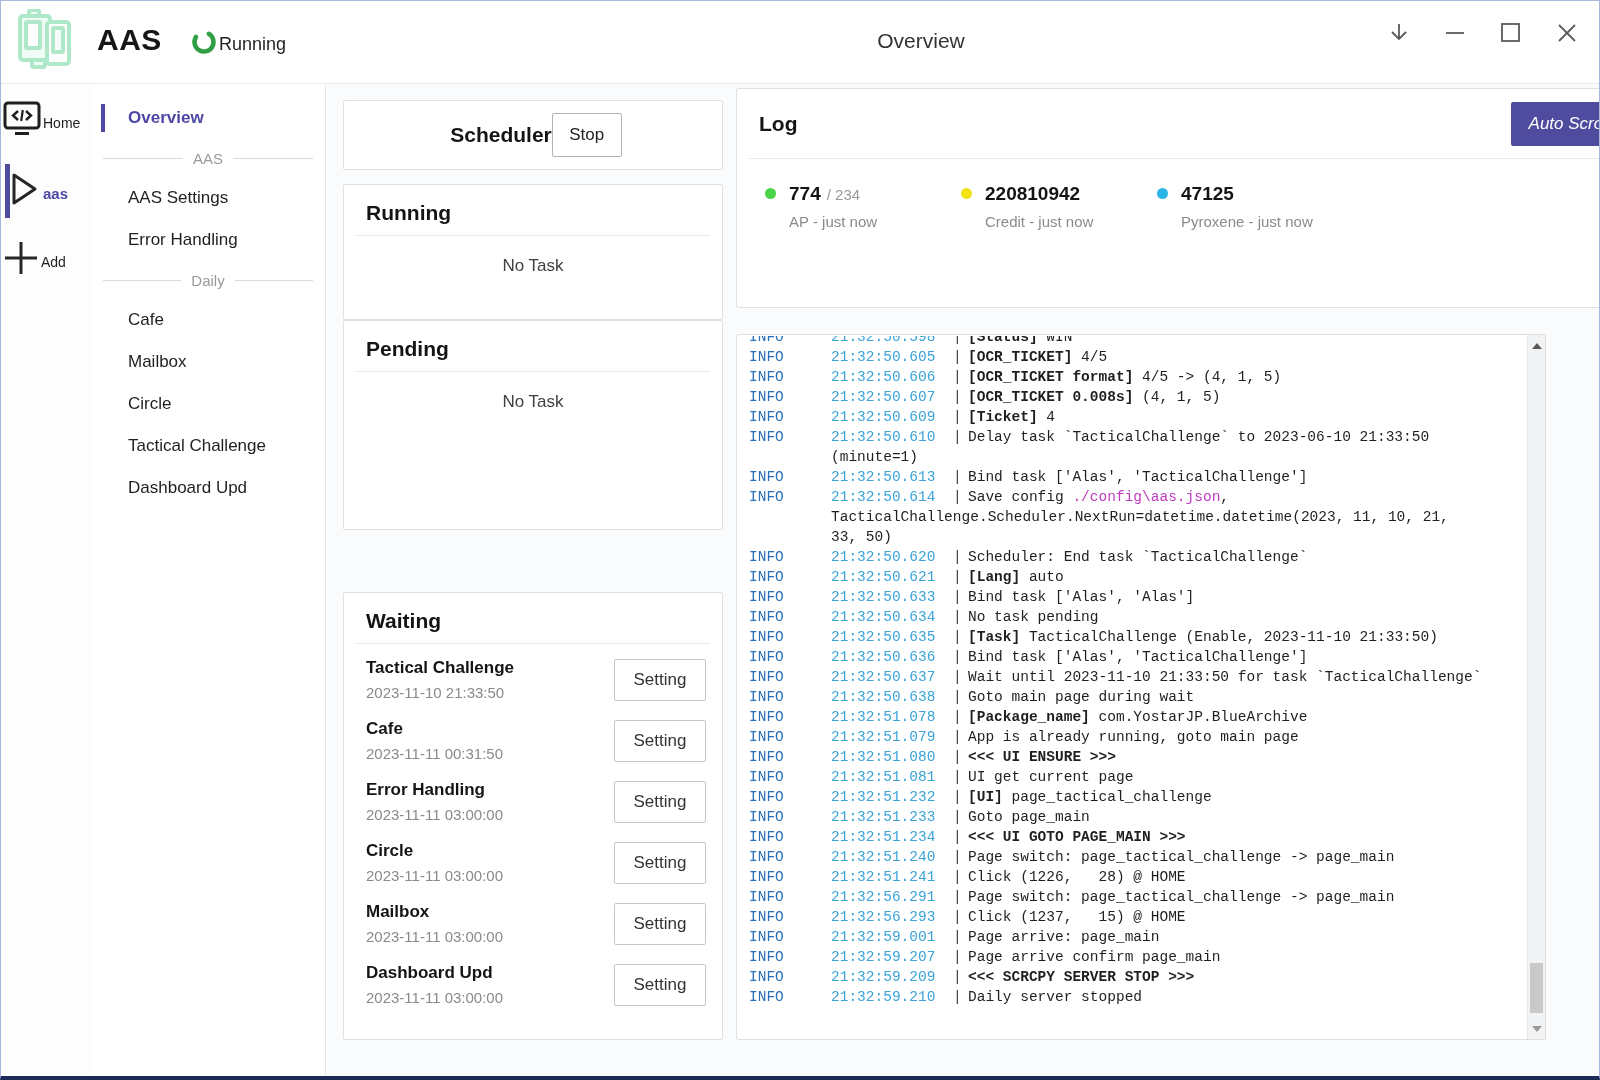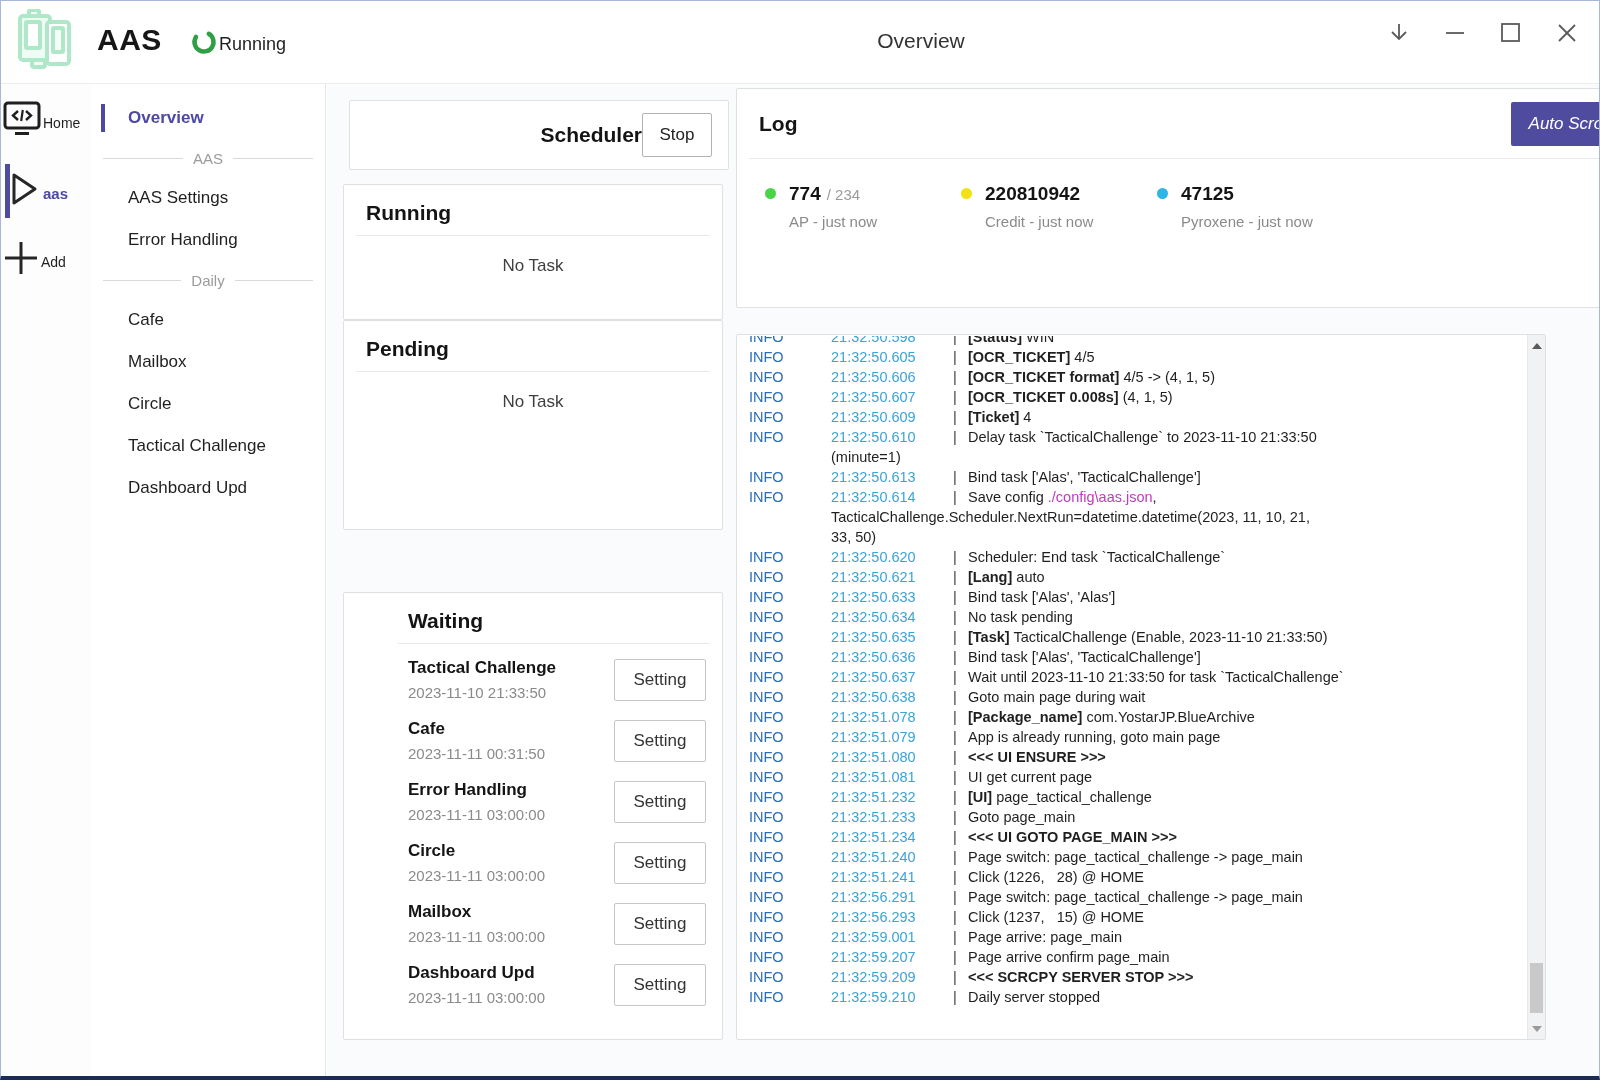--- a/index.html
+++ b/index.html
@@ -36,28 +36,28 @@
   .nav-divider .line{flex:1;height:1px;background:#d9d9d9;}
   .nav-divider .lbl{font-size:15px;color:#9b9b9b;}
 
   
   .main{position:absolute;top:83px;bottom:0;left:326px;right:0;background:#fafbfc;}
   .card{position:absolute;background:#fff;border:1px solid #e0e0e0;border-radius:2px;box-sizing:border-box;}
   .card-head{padding:16px 22px 10px;font-size:21px;font-weight:700;color:#141414;}
   .card-divider{height:1px;background:#e9e9e9;margin:0 12px;}
   .no-task{text-align:center;color:#404040;font-size:17px;margin-top:20px;}
 
-  .card-scheduler{left:22px;top:16px;width:380px;height:70px;display:flex;align-items:center;justify-content:flex-end;padding:0 16px 0 22px;}
+  .card-scheduler{left:16px;top:16px;width:380px;height:70px;display:flex;align-items:center;justify-content:center;padding:0 16px 0 22px;}
   .card-scheduler .title{font-size:21px;font-weight:700;color:#141414;}
   .stop-btn{width:70px;height:44px;background:#fff;border:1px solid #b3b3b3;border-radius:2px;font-size:17px;color:#222;font-family:inherit;}
 
   .card-running{left:16px;top:100px;width:380px;height:136px;}
   .card-pending{left:16px;top:236px;width:380px;height:210px;}
 
-  .card-waiting{left:16px;top:508px;width:380px;height:448px;padding-left:42px;}
+  .card-waiting{left:16px;top:508px;width:380px;height:448px;}
   .wait-list{padding:5px 16px 0 22px;}
   .wait-row{height:61px;display:flex;align-items:center;justify-content:space-between;}
   .wait-name{font-size:17px;font-weight:700;color:#141414;margin-bottom:6px;}
   .wait-date{font-size:15px;color:#8a8a8a;}
   .setting-btn{width:92px;height:42px;background:#fff;border:1px solid #c6c6c6;border-radius:2px;font-size:17px;color:#333;font-family:inherit;}
 
   .card-loghead{left:409px;top:4px;width:946px;height:220px;}
   .log-head-row{display:flex;justify-content:space-between;align-items:center;padding:13px 22px 12px;}
   .log-title{font-size:21px;font-weight:700;color:#141414;}
   .autoscroll-btn{height:44px;padding:0 18px;background:#4f4b9e;border:none;border-radius:2px;color:#fff;font-size:17px;font-family:inherit;font-style:italic;}
@@ -65,21 +65,21 @@
   .stat{width:196px;display:flex;align-items:flex-start;}
   .stat-dot{width:11px;height:11px;border-radius:50%;margin:5px 13px 0 0;flex:none;}
   .stat-top{display:flex;align-items:baseline;}
   .stat-value{font-size:19px;font-weight:700;color:#141414;}
   .stat-suffix{font-size:15px;color:#9a9a9a;margin-left:6px;}
   .stat-label{font-size:15px;color:#8a8a8a;margin-top:8px;}
 
   .card-logbody{left:409px;top:250px;width:810px;height:706px;overflow:hidden;}
   .log-scroll{position:absolute;top:1px;left:12px;right:19px;bottom:1px;overflow:hidden;}
   .log-content{margin-top:-9px;}
-  .log-line{display:flex;white-space:pre;font-family:Liberation Sans, sans-serif;font-size:14.5px;line-height:20px;color:#1f1f1f;}
+  .log-line{display:flex;white-space:pre;font-family:Liberation Mono, monospace;font-size:14.5px;line-height:20px;color:#1f1f1f;}
   .log-line .lvl{width:82px;color:#2a6db8;flex:none;}
   .log-line .time{width:122px;color:#3aa3d8;flex:none;}
   .log-line .pipe{width:15px;color:#3c3c3c;flex:none;}
   .log-line .msg{flex:1;}
   .log-line .indent{width:82px;flex:none;}
   .log-line .b{font-weight:700;}
   .log-line .m{color:#c03ac0;}
 
   .scrollbar{position:absolute;top:0;right:0;bottom:0;width:17px;background:#f1f2f3;border-left:1px solid #e8e8e8;}
   .sb-up,.sb-down{position:absolute;left:0;right:0;height:17px;display:flex;align-items:center;justify-content:center;}
@@ -302,21 +302,21 @@
     </div>
 
     <div class="card card-logbody">
       <div class="log-scroll">
         <div class="log-content" id="log-lines">
             <div class="log-line"><span class="lvl">INFO</span><span class="time">21:32:50.598</span><span class="pipe">|</span><span class="msg"><span class="b">[Status]</span><span> WIN</span></span></div>
             <div class="log-line"><span class="lvl">INFO</span><span class="time">21:32:50.605</span><span class="pipe">|</span><span class="msg"><span class="b">[OCR_TICKET]</span><span> 4/5</span></span></div>
             <div class="log-line"><span class="lvl">INFO</span><span class="time">21:32:50.606</span><span class="pipe">|</span><span class="msg"><span class="b">[OCR_TICKET format]</span><span> 4/5 -&gt; (4, 1, 5)</span></span></div>
             <div class="log-line"><span class="lvl">INFO</span><span class="time">21:32:50.607</span><span class="pipe">|</span><span class="msg"><span class="b">[OCR_TICKET 0.008s]</span><span> (4, 1, 5)</span></span></div>
             <div class="log-line"><span class="lvl">INFO</span><span class="time">21:32:50.609</span><span class="pipe">|</span><span class="msg"><span class="b">[Ticket]</span><span> 4</span></span></div>
-            <div class="log-line"><span class="lvl">INFO</span><span class="time">21:32:50.610</span><span class="pipe">|</span><span class="msg"><span>Delay task `TacticalChallenge` to 2023-11-10 21:33:50</span></span></div>
+            <div class="log-line"><span class="lvl">INFO</span><span class="time">21:32:50.610</span><span class="pipe">|</span><span class="msg"><span>Delay task `TacticalChallenge` to 2023-06-10 21:33:50</span></span></div>
             <div class="log-line cont"><span class="indent"></span><span class="msg"><span>(minute=1)</span></span></div>
             <div class="log-line"><span class="lvl">INFO</span><span class="time">21:32:50.613</span><span class="pipe">|</span><span class="msg"><span>Bind task ['Alas', 'TacticalChallenge']</span></span></div>
             <div class="log-line"><span class="lvl">INFO</span><span class="time">21:32:50.614</span><span class="pipe">|</span><span class="msg"><span>Save config </span><span class="m">./config\aas.json</span><span>,</span></span></div>
             <div class="log-line cont"><span class="indent"></span><span class="msg"><span>TacticalChallenge.Scheduler.NextRun=datetime.datetime(2023, 11, 10, 21,</span></span></div>
             <div class="log-line cont"><span class="indent"></span><span class="msg"><span>33, 50)</span></span></div>
             <div class="log-line"><span class="lvl">INFO</span><span class="time">21:32:50.620</span><span class="pipe">|</span><span class="msg"><span>Scheduler: End task `TacticalChallenge`</span></span></div>
             <div class="log-line"><span class="lvl">INFO</span><span class="time">21:32:50.621</span><span class="pipe">|</span><span class="msg"><span class="b">[Lang]</span><span> auto</span></span></div>
             <div class="log-line"><span class="lvl">INFO</span><span class="time">21:32:50.633</span><span class="pipe">|</span><span class="msg"><span>Bind task ['Alas', 'Alas']</span></span></div>
             <div class="log-line"><span class="lvl">INFO</span><span class="time">21:32:50.634</span><span class="pipe">|</span><span class="msg"><span>No task pending</span></span></div>
             <div class="log-line"><span class="lvl">INFO</span><span class="time">21:32:50.635</span><span class="pipe">|</span><span class="msg"><span class="b">[Task]</span><span> TacticalChallenge (Enable, 2023-11-10 21:33:50)</span></span></div>

